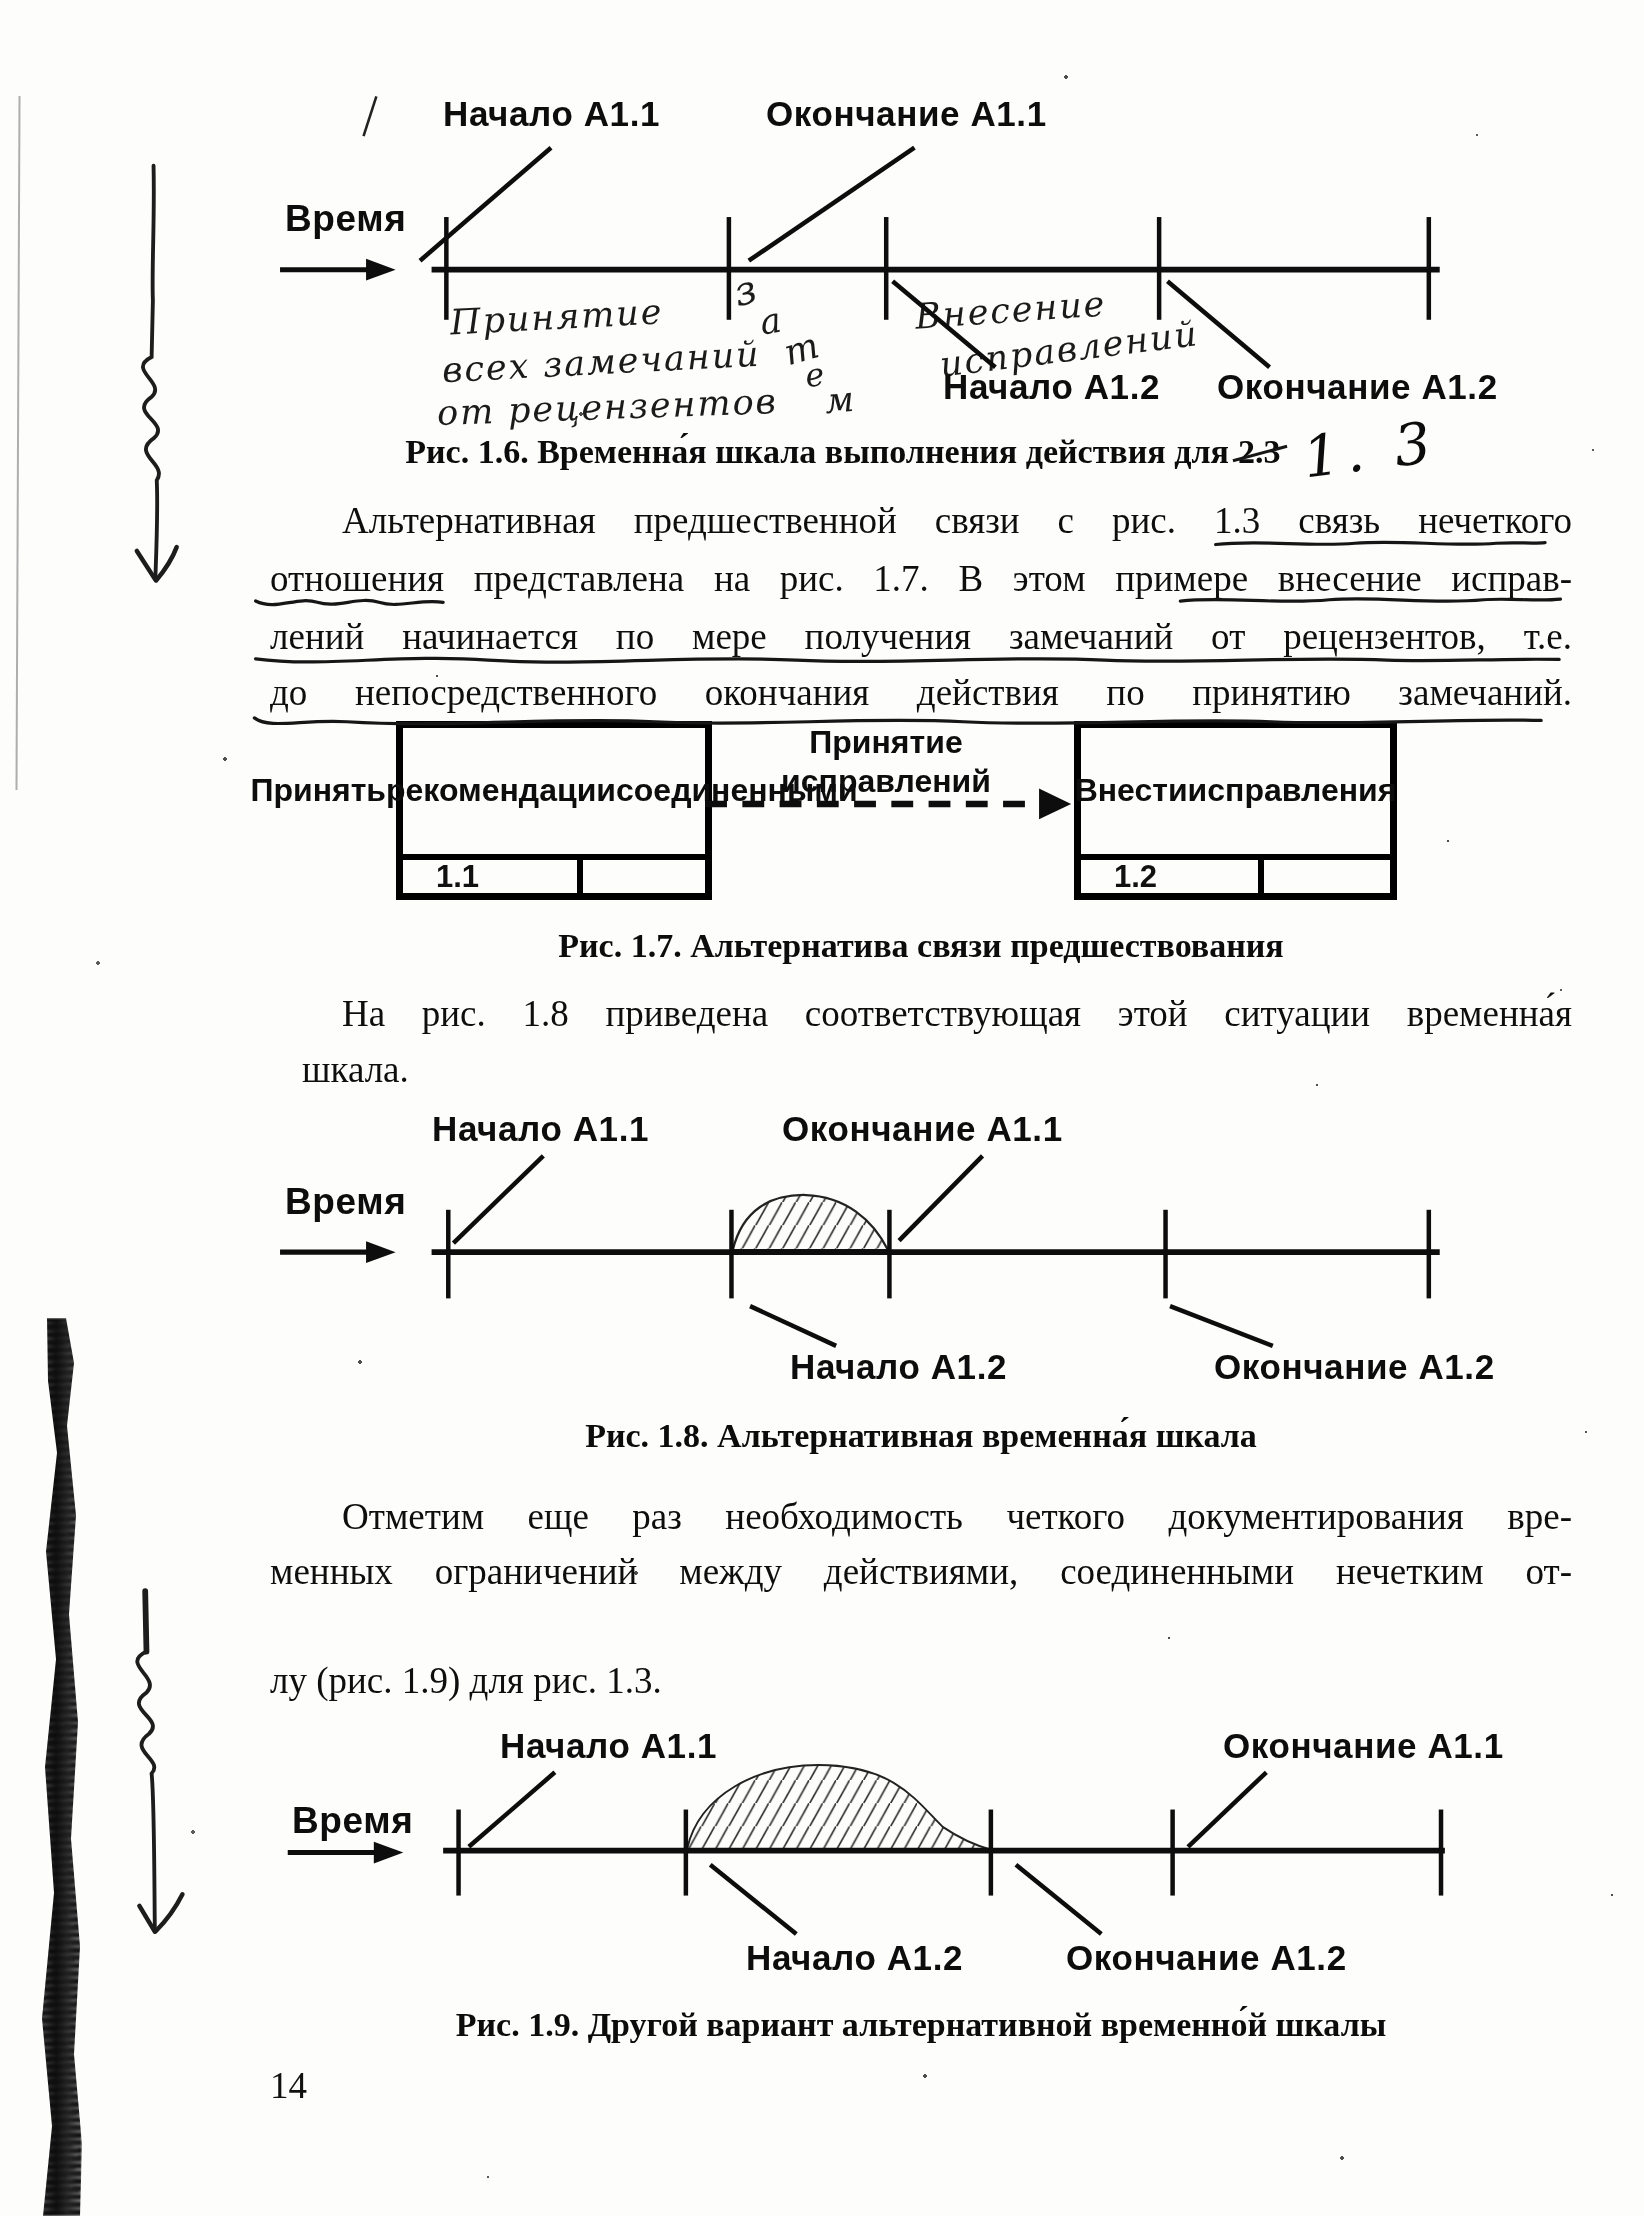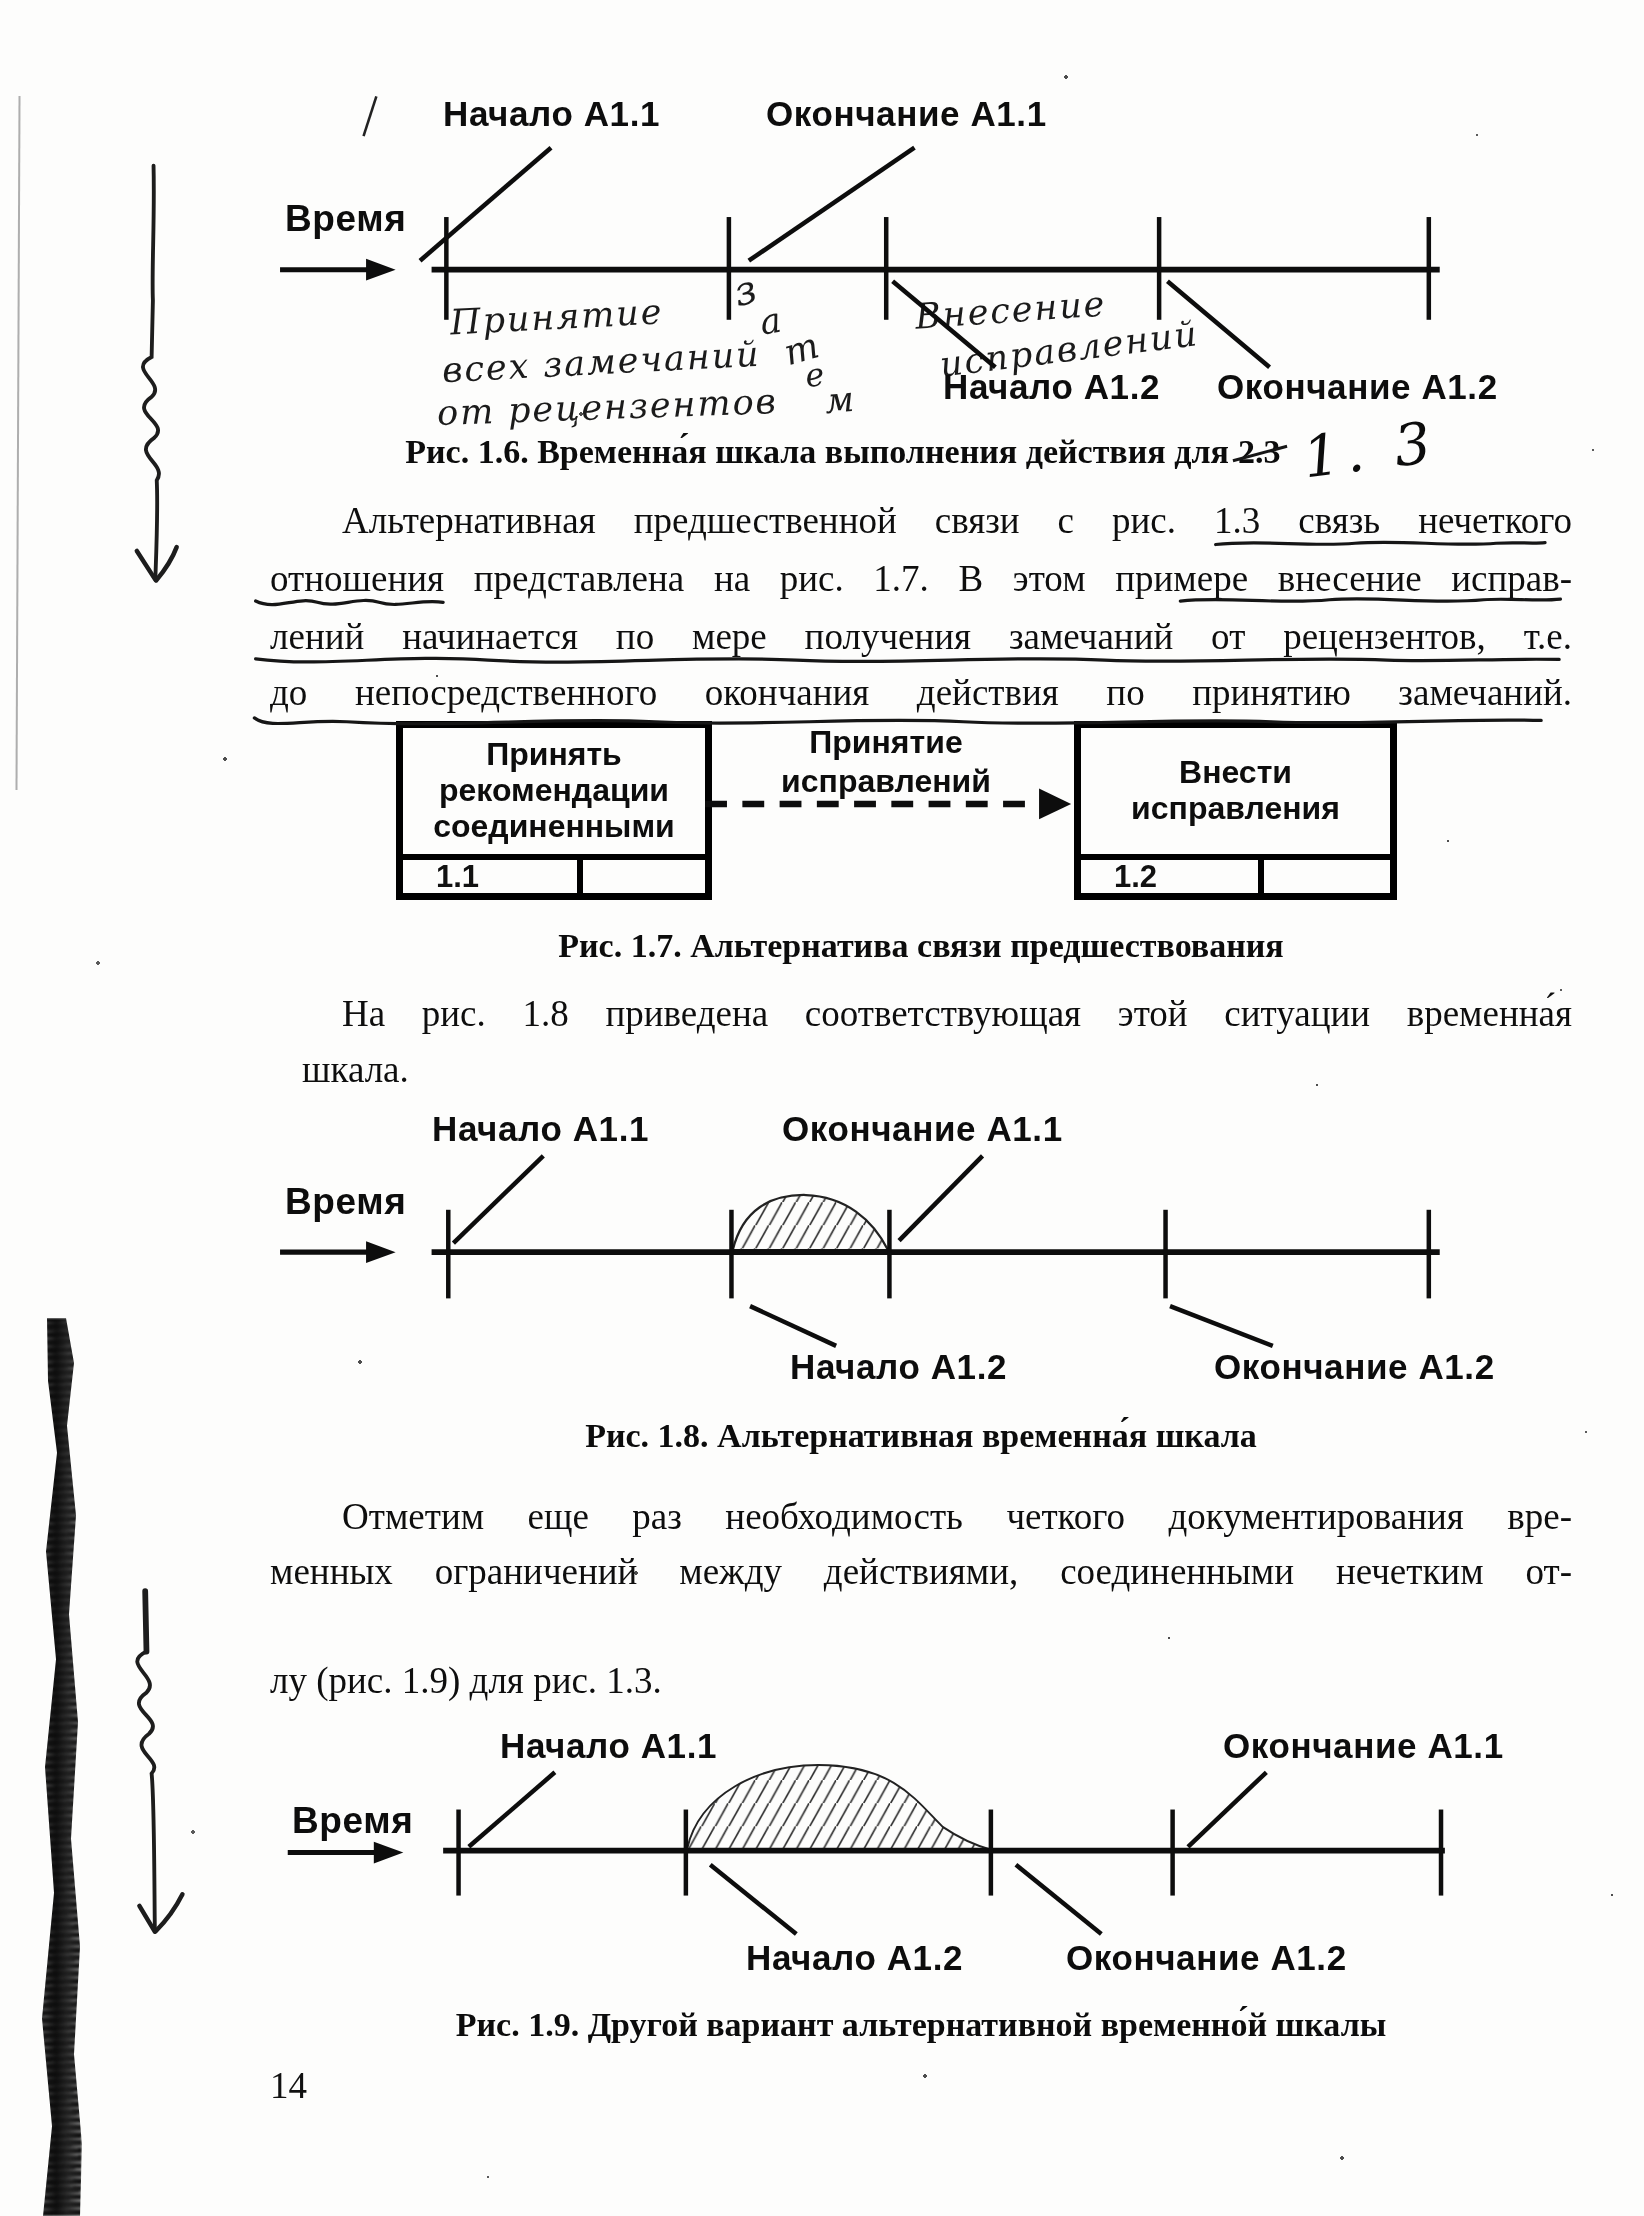--- a/index.html
+++ b/index.html
@@ -40,21 +40,21 @@
   .hw{position:absolute;font-style:italic;font-family:"DejaVu Serif",serif;color:#1b1b1b;
        white-space:nowrap;letter-spacing:1.9px;}
   .strike{position:relative;display:inline-block;margin-left:9px;}
   .strike::after{content:"";position:absolute;left:-14%;right:-18%;top:52%;
        border-top:3.9px solid #161616;transform:rotate(-15deg);}
   .hw-fix{display:inline-block;font-style:italic;font-family:"DejaVu Serif",serif;
        font-weight:400;font-size:57px;letter-spacing:6.4px;margin-left:22px;
        transform:rotate(-7deg) translateY(6.4px);}
   
   .idefbox{position:absolute;border:7px solid #000;background:#fdfdfc;display:flex;flex-direction:column;}
-  .box-main{flex:1;display:flex;flex-direction:column;justify-content:center;align-items:center;
+  .box-main{flex:1;display:flex;flex-direction:row;justify-content:center;align-items:center;
        font:700 32px/1.12 "Liberation Sans",sans-serif;color:#0d0d0d;text-align:center;}
   .box-footer{height:33px;border-top:6.4px solid #000;display:flex;padding-left:24px;}
   .box-id{border-right:6.4px solid #000;display:flex;align-items:center;padding-left:9px;
        font:700 31px/1 "Liberation Sans",sans-serif;}
   .box-id-empty{flex:1;}
   .linklabel{position:absolute;left:706px;top:723px;width:360px;text-align:center;
        font:700 32px/1.22 "Liberation Sans",sans-serif;color:#0d0d0d;}
   .pagenum{position:absolute;left:270px;top:2067px;font:400 37px/1 "Liberation Serif",serif;}
   .scan-band{position:absolute;left:32px;top:1318px;width:50px;height:898px;pointer-events:none;
      background:

